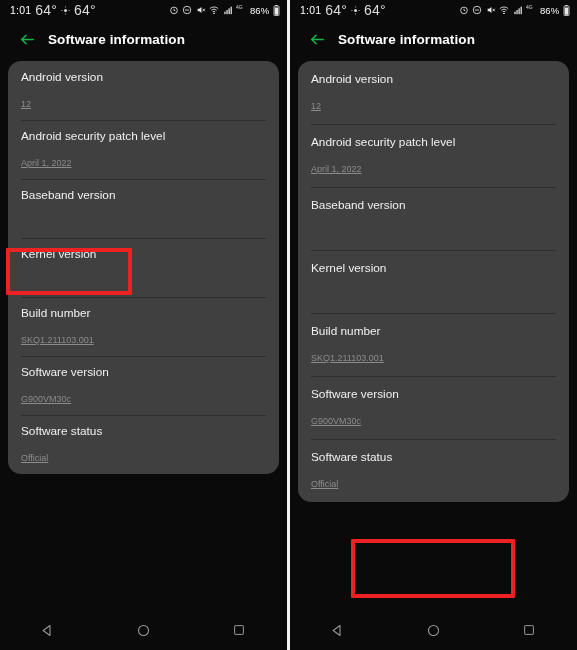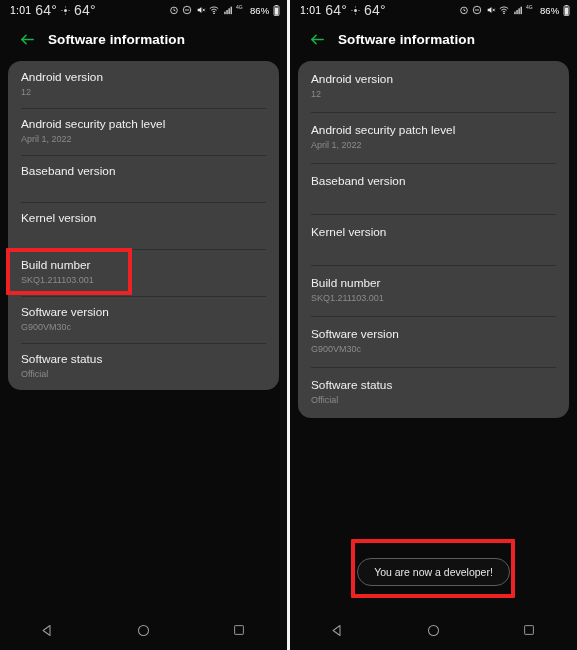--- a/index.html
+++ b/index.html
@@ -50,21 +50,21 @@
     background:#404040;
     border-radius:13px;
     overflow:hidden;
   }
   .row { padding:9px 13px 9px 13px; position:relative; }
   .row + .row::before {
     content:""; position:absolute; left:13px; right:13px; top:0; height:1px;
     background:#2e2e2e;
   }
   .row-title { color:#f0f0f0; font-size:11.8px; line-height:15px; }
-  .row-sub { color:#8b8b8b; font-size:9px; line-height:13px; margin-top:1px; min-height:13px; }
+  .row-sub { color:#8b8b8b; font-size:9px; line-height:13px; margin-top:13px; min-height:13px;text-decoration:underline; }
 
   
   .panel--right .row { padding:11px 13px 11px 13px; }
 
   
   .toast-wrap { position:absolute; left:0; right:0; display:flex; justify-content:center; }
   .toast {
     background:#101010;
     border:1px solid #5b5b5b;
     border-radius:18px;
@@ -331,23 +331,20 @@
       <div class="row">
         <div class="row-title">Software version</div>
         <div class="row-sub">G900VM30c</div>
       </div>
       <div class="row">
         <div class="row-title">Software status</div>
         <div class="row-sub">Official</div>
       </div>
     </div>
 
-    <div class="toast-wrap" style="top:558px;">
-      <div class="toast">You are now a developer!</div>
-    </div>
 
     <div class="hl" style="left:61px; top:539px; width:164px; height:59px;"></div>
 
     <div class="navbar">
       <span class="nav-btn">
         <svg width="15" height="15" viewBox="0 0 24 24" fill="none" stroke="#9a9a9a" stroke-width="1.7" stroke-linejoin="round">
             <polygon points="16,4 5,12 16,20"></polygon>
           </svg>
       </span>
       <span class="nav-btn">

